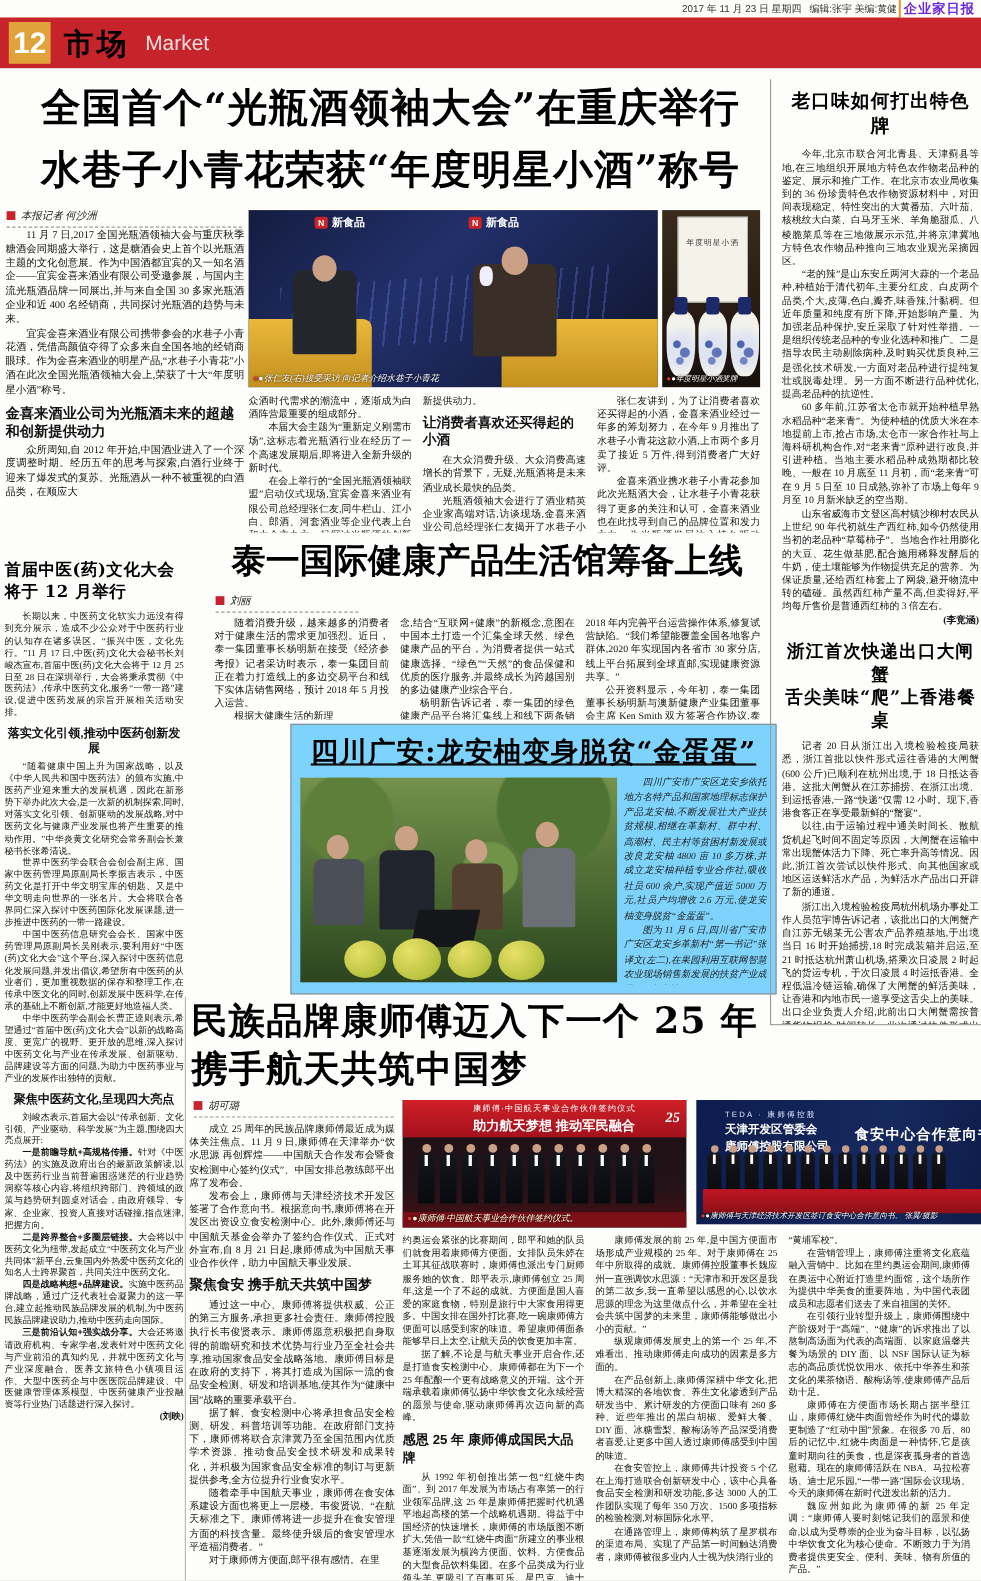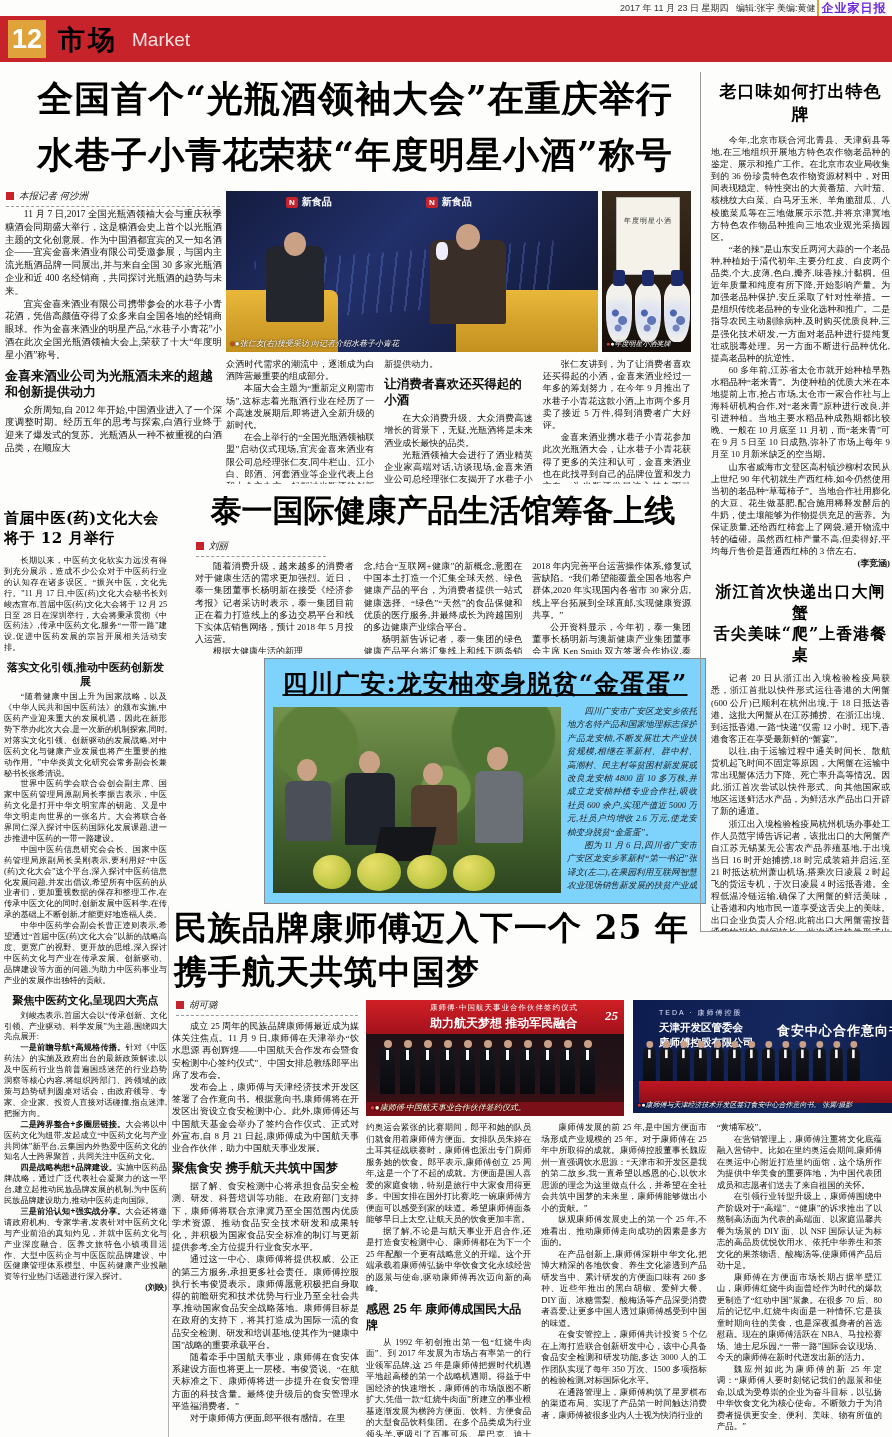--- a/index.html
+++ b/index.html
@@ -323,22 +323,22 @@
         <div class="man"></div>
     </div>
     <div class="satable"></div>
     <div class="pcap" style="font-size:7px;"><span class="dot">●</span><span>●康师傅与天津经济技术开发区签订食安中心合作意向书。 张翼/摄影</span></div>
   </div>
 
   <div class="abs bt" style="left:172px;top:1020px;width:187px;height:417px;overflow:hidden;">
     <p>成立 25 周年的民族品牌康师傅最近成为媒体关注焦点。11 月 9 日,康师傅在天津举办“饮水思源 再创辉煌——中国航天合作发布会暨食安检测中心签约仪式”、中国女排总教练郎平出席了发布会。</p>
     <p>发布会上，康师傅与天津经济技术开发区签署了合作意向书。根据意向书,康师傅将在开发区出资设立食安检测中心。此外,康师傅还与中国航天基金会举办了签约合作仪式、正式对外宣布,自 8 月 21 日起,康师傅成为中国航天事业合作伙伴，助力中国航天事业发展。</p>
     <div class="sub" style="font-size:12.5px;">聚焦食安 携手航天共筑中国梦</div>
+    <p>通过这一中心、康师傅将提供权威、公正的第三方服务,承担更多社会责任。康师傅控股执行长韦俊贤表示。康师傅愿意积极把自身取得的前瞻研究和技术优势与行业乃至全社会共享,推动国家食品安全战略落地。康师傅目标是在政府的支持下，将其打造成为国际一流的食品安全检测、研发和培训基地,使其作为“健康中国”战略的重要承载平台。</p>
     <p>据了解、食安检测中心将承担食品安全检测、研发、科普培训等功能。在政府部门支持下，康师傅将联合京津冀乃至全国范围内优质学术资源、推动食品安全技术研发和成果转化，并积极为国家食品安全标准的制订与更新提供参考,全方位提升行业食安水平。</p>
-    <p>通过这一中心、康师傅将提供权威、公正的第三方服务,承担更多社会责任。康师傅控股执行长韦俊贤表示。康师傅愿意积极把自身取得的前瞻研究和技术优势与行业乃至全社会共享,推动国家食品安全战略落地。康师傅目标是在政府的支持下，将其打造成为国际一流的食品安全检测、研发和培训基地,使其作为“健康中国”战略的重要承载平台。</p>
     <p>随着牵手中国航天事业，康师傅在食安体系建设方面也将更上一层楼。韦俊贤说、“在航天标准之下、康师傅将进一步提升在食安管理方面的科技含量。最终使升级后的食安管理水平造福消费者。”</p>
     <p>对于康师傅方便面,郎平很有感情。在里</p>
   </div>
 
   <div class="abs bt cols" style="left:366px;top:1122px;width:516px;height:315px;font-size:8.5px;line-height:11.5px;">
     <div>
       <p class="cont">约奥运会紧张的比赛期间，郎平和她的队员们就食用着康师傅方便面。女排队员朱婷在土耳其征战联赛时，康师傅也派出专门厨师服务她的饮食。郎平表示,康师傅创立 25 周年,这是一个了不起的成就。方便面是国人喜爱的家庭食物，特别是旅行中大家食用得更多。中国女排在国外打比赛,吃一碗康师傅方便面可以感受到家的味道。希望康师傅面条能够早日上太空,让航天员的饮食更加丰富。</p>
       <p>据了解,不论是与航天事业开启合作,还是打造食安检测中心、康师傅都在为下一个 25 年配酿一个更有战略意义的开端。这个开端承载着康师傅弘扬中华饮食文化永续经营的愿景与使命,驱动康师傅再次迈向新的高峰。</p>
       <div class="sub" style="font-size:12px;">感恩 25 年 康师傅成国民大品牌</div>
       <p>从 1992 年初创推出第一包“红烧牛肉面”、到 2017 年发展为市场占有率第一的行业领军品牌,这 25 年是康师傅把握时代机遇平地起高楼的第一个战略机遇期。得益于中国经济的快速增长，康师傅的市场版图不断扩大,凭借一款“红烧牛肉面”所建立的事业根基逐渐发展为横跨方便面、饮料、方便食品的大型食品饮料集团。在多个品类成为行业领头羊,更吸引了百事可乐、星巴克、迪士尼、NBA 等众多国际知名品牌与之合作。</p>

